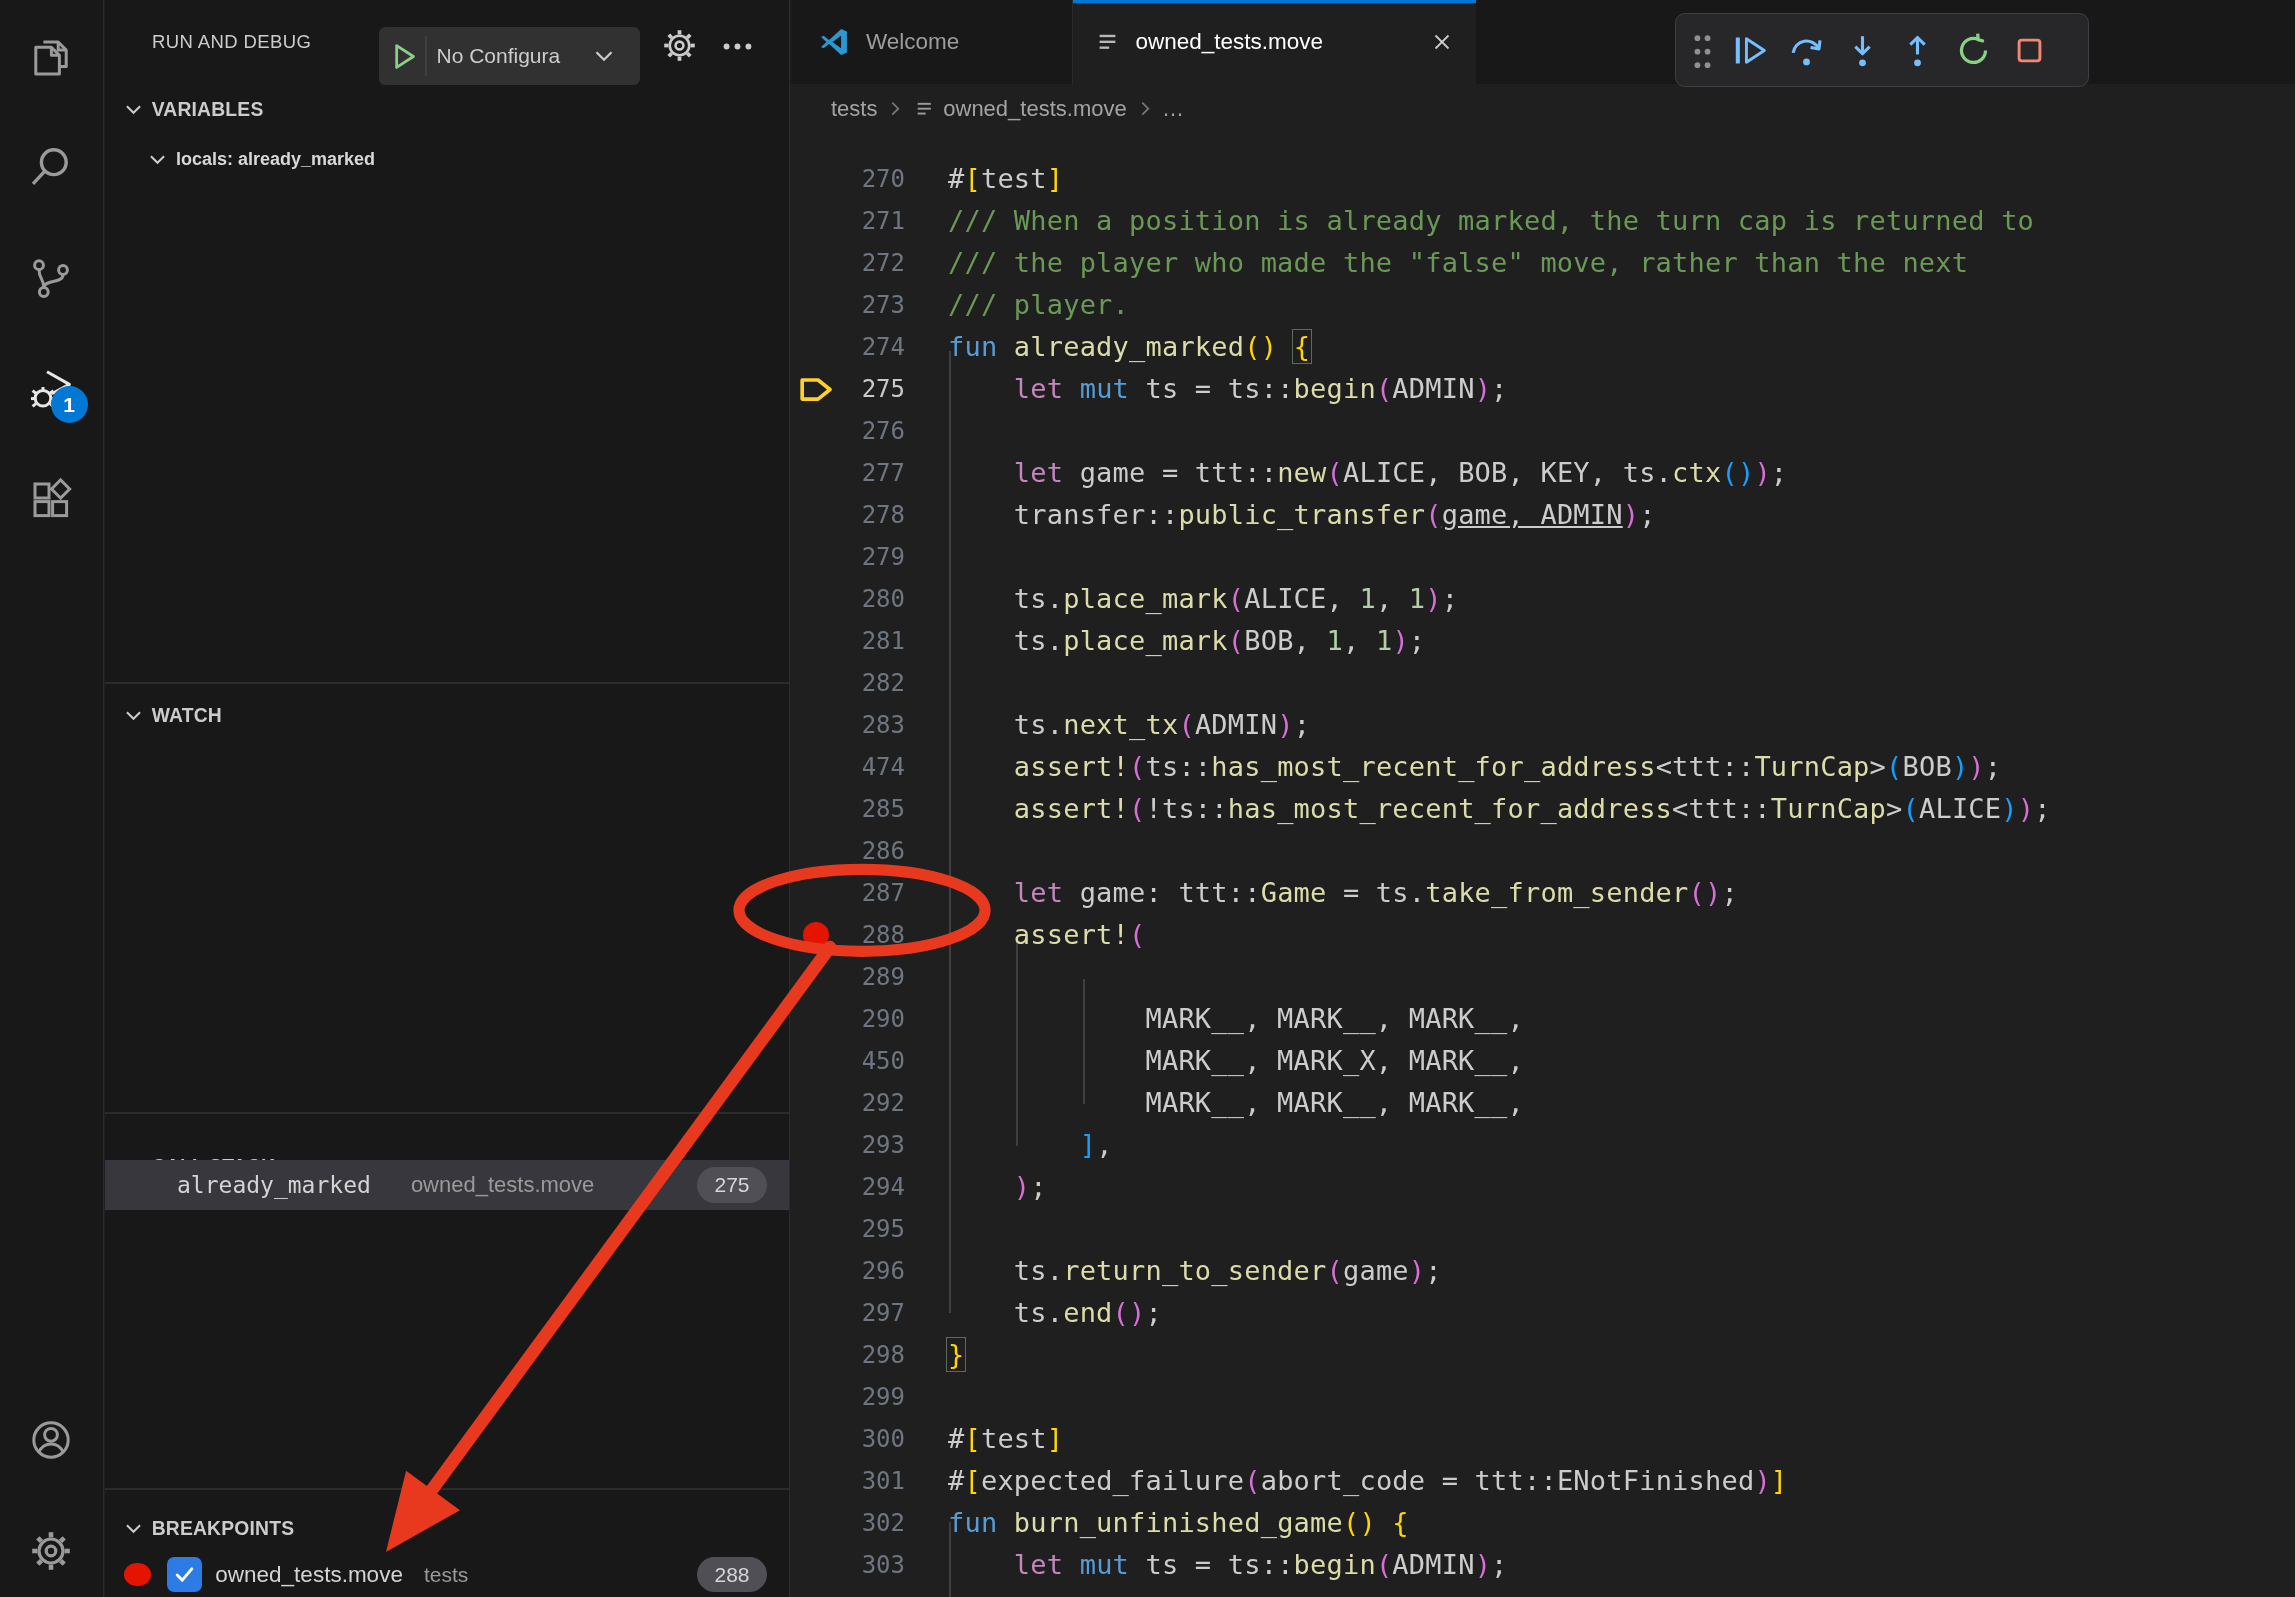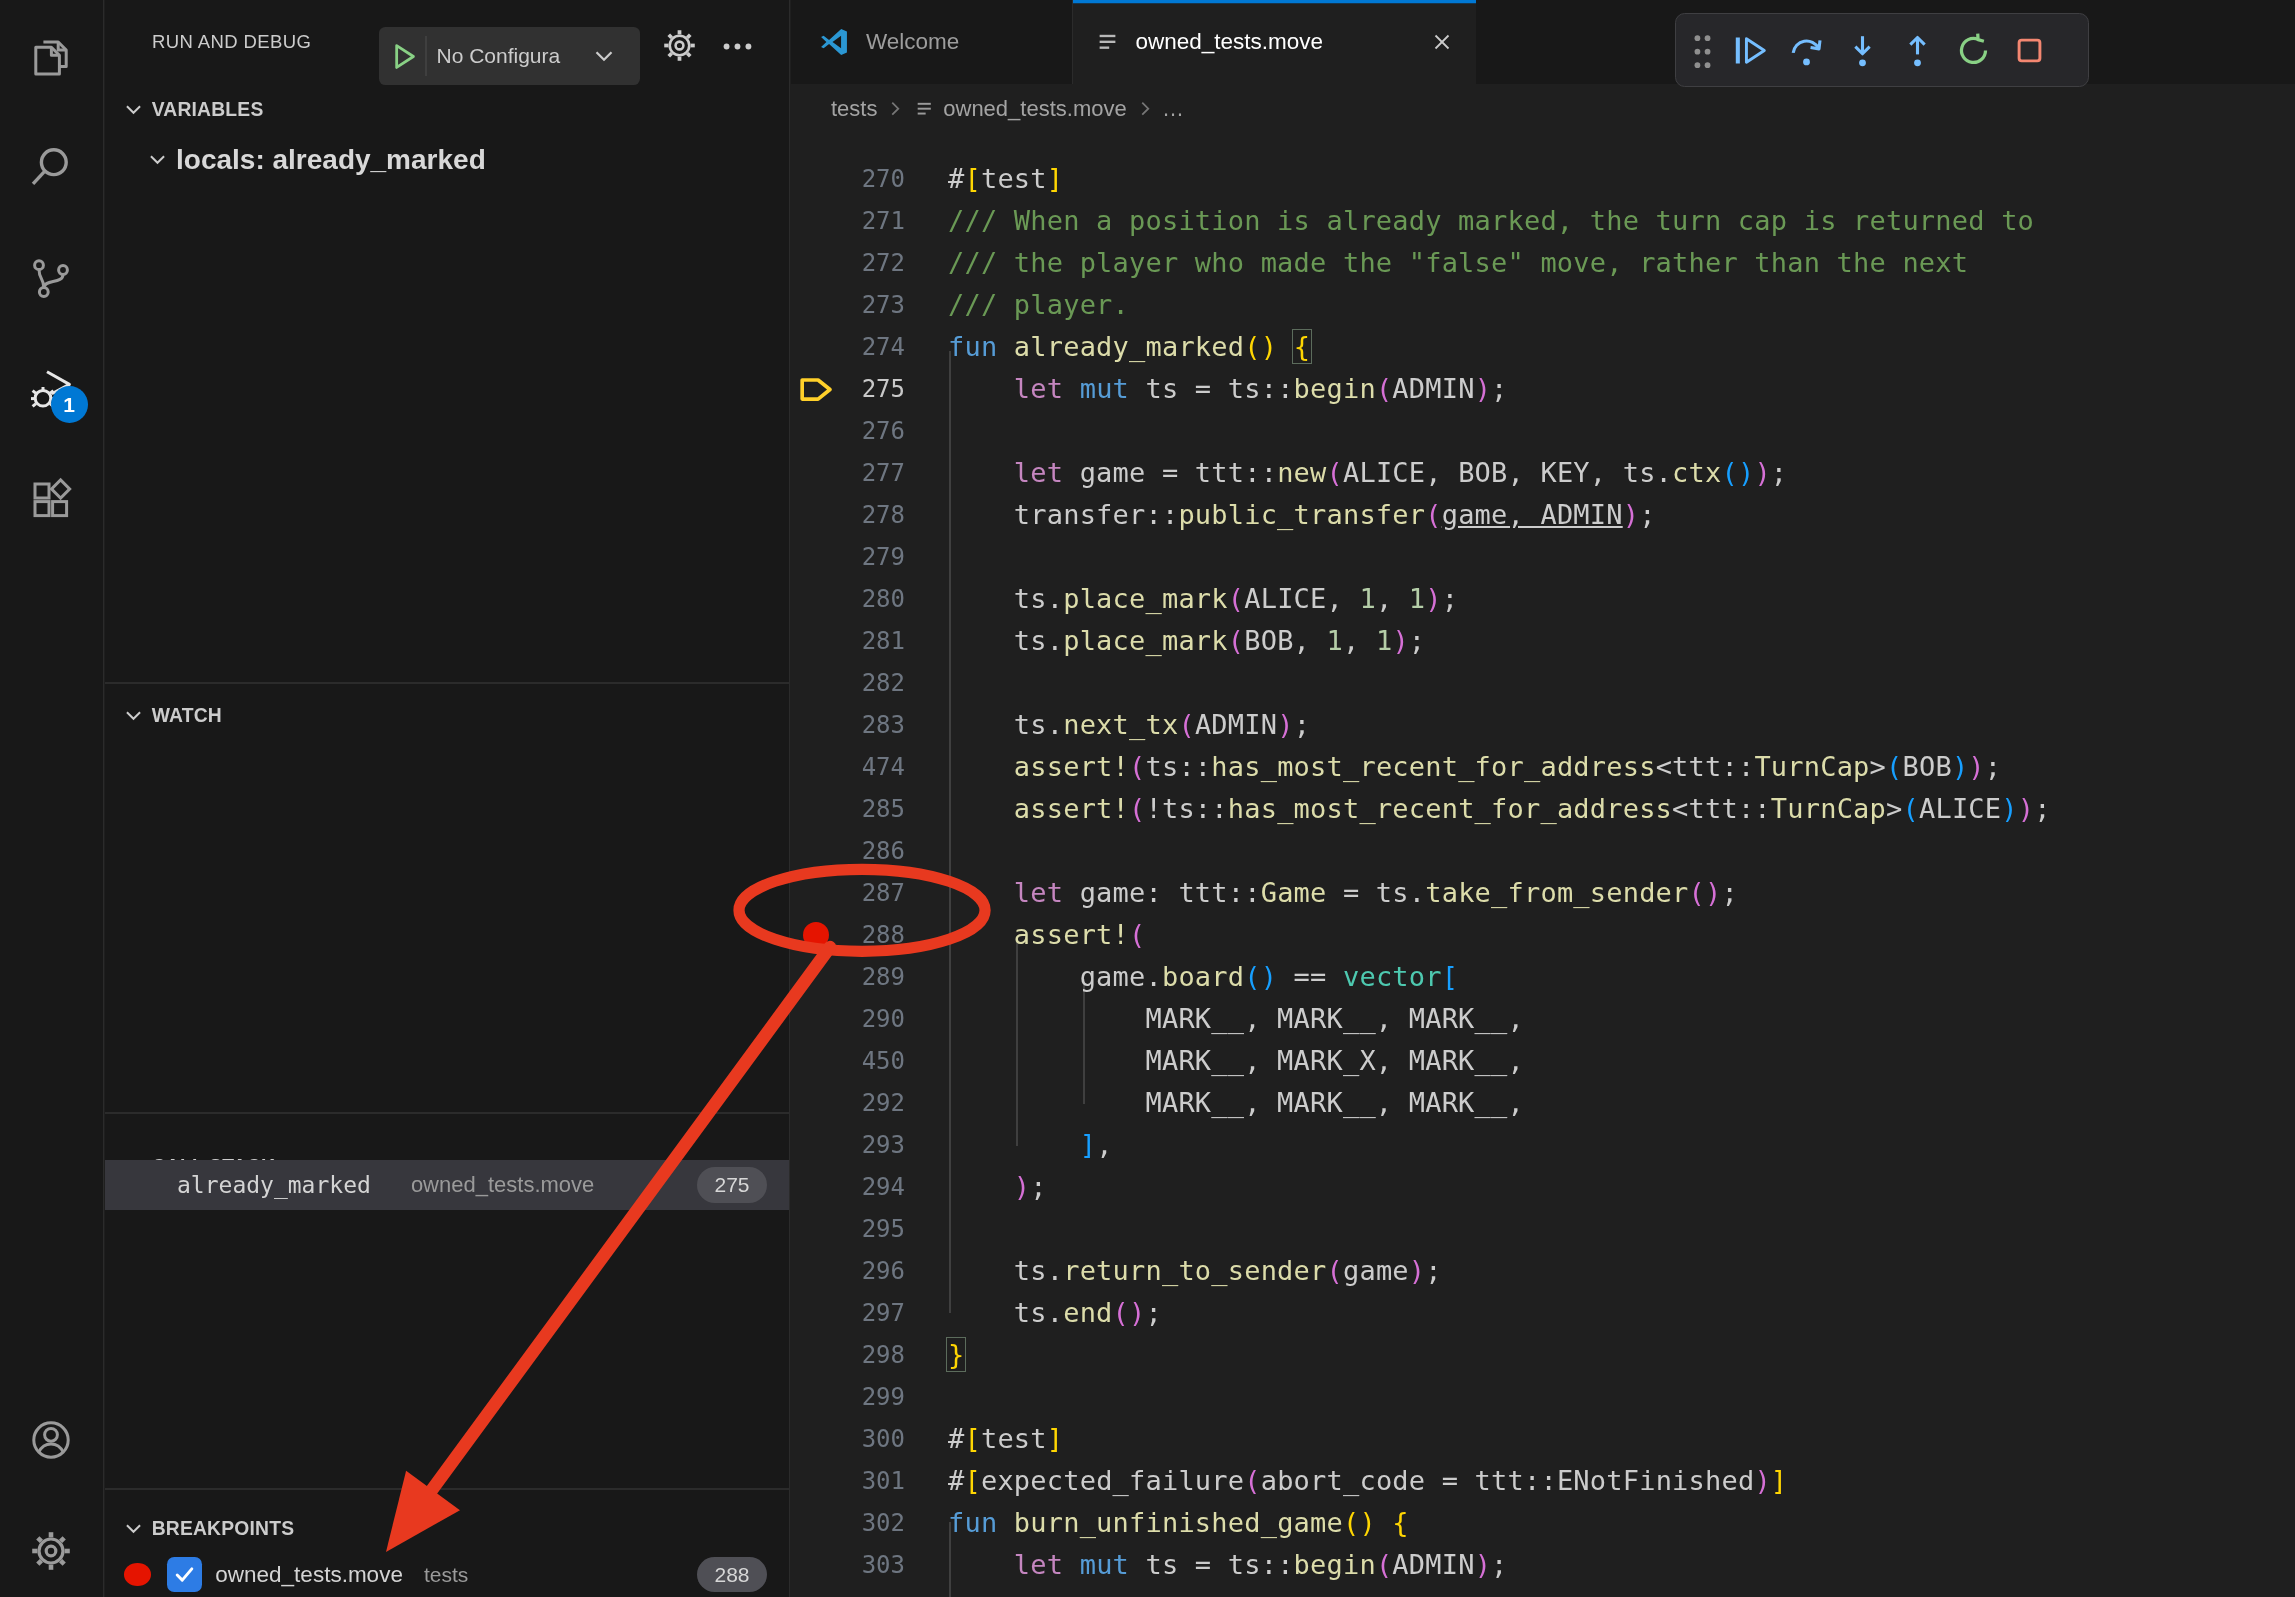--- a/index.html
+++ b/index.html
@@ -30,21 +30,21 @@
   .cfg-chev{width:24px;height:24px;color:#cccccc;margin-left:-3.2px;}
   .sb-gear{position:absolute;left:555px;top:26px;width:39px;height:39px;color:#cccccc;cursor:pointer;}
   .sb-dots{position:absolute;left:615px;top:29px;width:35px;height:35px;color:#cccccc;cursor:pointer;}
   .sb-sect-h{position:absolute;left:0;width:100%;height:45px;display:flex;align-items:center;cursor:pointer;}
   .sb-sect-h .chev{width:21px;height:21px;margin-left:17.7px;color:#cccccc;flex:none;}
   .sb-sect-h .lbl{margin-left:8px;font-size:19.3px;font-weight:bold;color:#cccccc;letter-spacing:0.2px;}
   .sb-row{position:absolute;left:0;width:100%;display:flex;align-items:center;cursor:pointer;box-sizing:border-box;}
   .divider{position:absolute;left:0;width:100%;height:1.6px;background:#2b2b2b;}
   .locals{top:137px;height:45px;}
   .locals .chev{width:21px;height:21px;margin-left:42px;color:#cccccc;flex:none;}
-  .locals .lbl{margin-left:8px;font-size:28px;font-weight:600;color:#d8d8d8;}
+  .locals .lbl{margin-left:8px;font-size:18px;font-weight:600;color:#d8d8d8;}
   .paused{position:absolute;right:24px;font-size:18.5px;font-weight:bold;color:#d8d8d8;}
   .cs-row{top:1160px;height:50px;background:#37373d;padding-left:72px;}
   .cs-fn{font-family:"DejaVu Sans Mono",monospace;font-size:23px;color:#d4d4d4;}
   .cs-file{margin-left:40px;font-size:22px;color:#9a9a9a;}
   .badge{margin-left:auto;margin-right:22.5px;background:#4f4f55;color:#d7d7d7;font-size:21px;
          border-radius:18.5px;padding:5.6px 17px;}
   .bp-row{top:1552px;height:45px;padding-left:19.3px;}
   .bp-dot{width:27px;height:22.5px;border-radius:50%;background:#e51400;flex:none;}
   .bp-check{width:35px;height:35px;margin-left:16px;border-radius:7.2px;background:#2d7ce5;flex:none;
             display:flex;align-items:center;justify-content:center;cursor:pointer;}
@@ -436,21 +436,20 @@
           <span class="bpdot"></span>
         </div>
         <div class="num">288</div>
         <div class="gpad"></div>
         <div class="src"><span style="color: rgb(204, 204, 204);">    </span><span style="color: rgb(220, 220, 170);">assert!</span><span style="color: rgb(214, 112, 214);">(</span></div>
       </div>
       <div class="row">
         <div class="glyph"></div>
         <div class="num">289</div>
         <div class="gpad"></div>
-        <div class="src"><span style="color: rgb(204, 204, 204);">        game.</span><span style="color: rgb(220, 220, 170);">board</span><span style="color: rgb(23, 159, 255);">(</span><span style="color: rgb(23, 159, 255);">)</span><span style="color: rgb(204, 204, 204);"> == </span><span style="color: rgb(78, 201, 176);">vector</span><span style="color: rgb(23, 159, 255);">[</span></div>
       </div>
       <div class="row">
         <div class="glyph"></div>
         <div class="num">290</div>
         <div class="gpad"></div>
         <div class="src"><span style="color: rgb(204, 204, 204);">            MARK__, MARK__, MARK__,</span></div>
       </div>
       <div class="row">
         <div class="glyph"></div>
         <div class="num">450</div>

